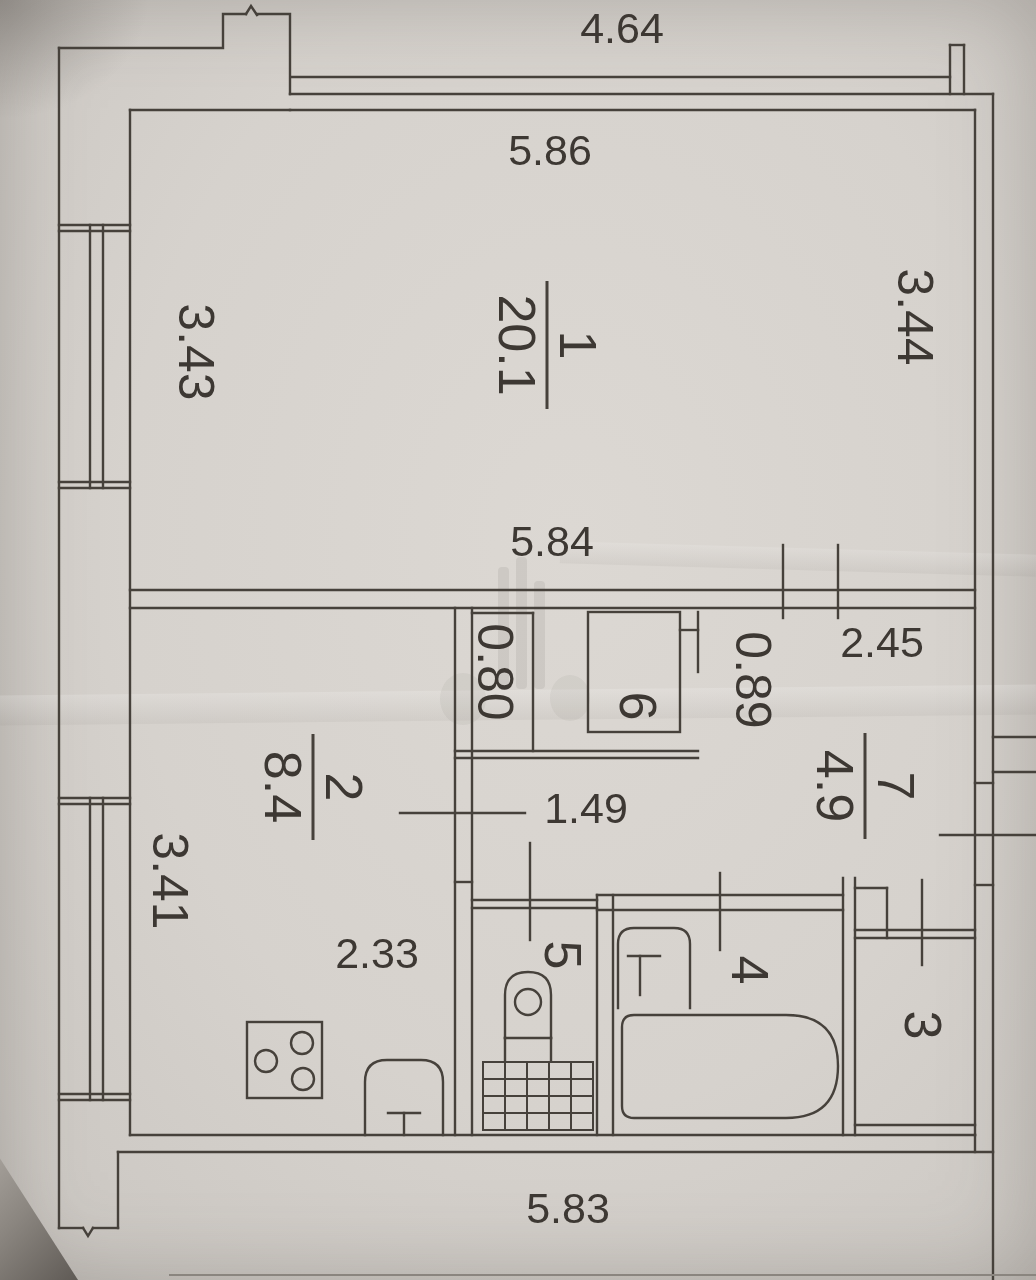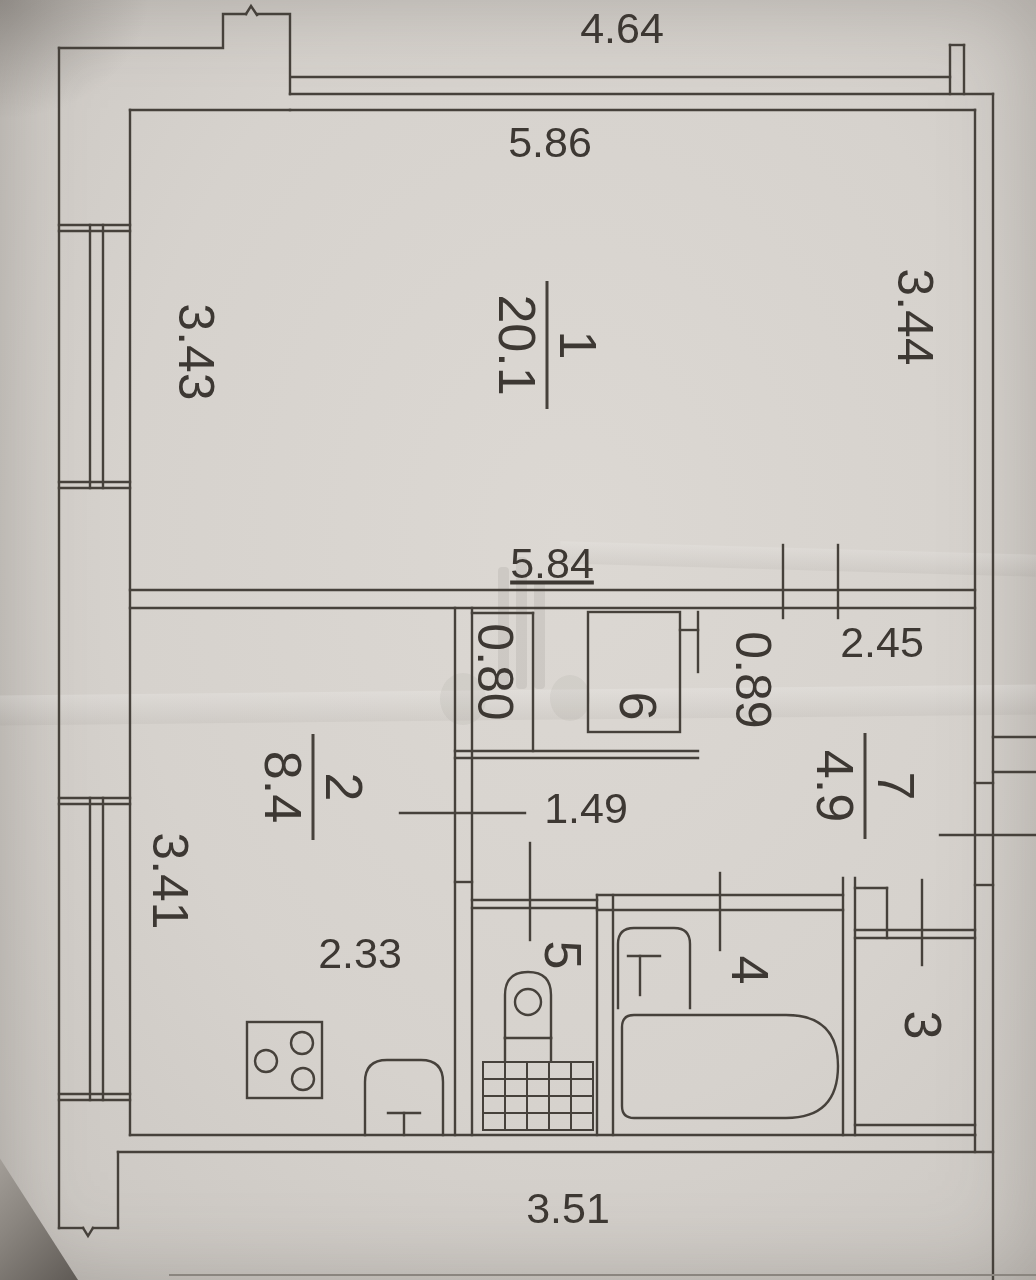--- a/index.html
+++ b/index.html
@@ -186,31 +186,31 @@
         <path d="M365,1135 V1082 Q365,1060 387,1060 H421 Q443,1060 443,1082 V1135"></path>
         <path d="M388,1113 H420"></path>
         <path d="M404,1113 V1135"></path>
       </g>
 
       <path d="M170,1275 H1036" stroke="#8a857f" stroke-width="2"></path>
     </g>
   </svg>
 
   <div class="lbl" style="left:622px;top:28px;">4.64</div>
-  <div class="lbl" style="left:550px;top:142px;">5.86</div>
+  <div class="lbl" style="left:550px;top:150px;">5.86</div>
   <div class="lbl-v" style="left:196px;top:352px;">3.43</div>
   <div class="lbl-v" style="left:915px;top:317px;">3.44</div>
-  <div class="lbl" style="left:552px;top:563px;text-decoration:underline;">5.84</div>
+  <div class="lbl" style="left:552px;top:541px;">5.84</div>
   <div class="lbl-v" style="left:495px;top:672px;">0.80</div>
   <div class="lbl-v" style="left:753px;top:680px;">0.89</div>
   <div class="lbl" style="left:882px;top:642px;">2.45</div>
   <div class="lbl" style="left:586px;top:808px;">1.49</div>
   <div class="lbl-v" style="left:170px;top:881px;">3.41</div>
-  <div class="lbl" style="left:360px;top:953px;">2.33</div>
-  <div class="lbl" style="left:568px;top:1208px;">3.51</div>
+  <div class="lbl" style="left:377px;top:953px;">2.33</div>
+  <div class="lbl" style="left:568px;top:1208px;">5.83</div>
 
   <div class="frac" style="left:547px;top:345px;width:128px;">
     <span>1</span>
     <span class="bar"></span>
     <span>20.1</span>
   </div>
 
   <div class="frac" style="left:313px;top:787px;width:106px;">
     <span>2</span>
     <span class="bar"></span>

